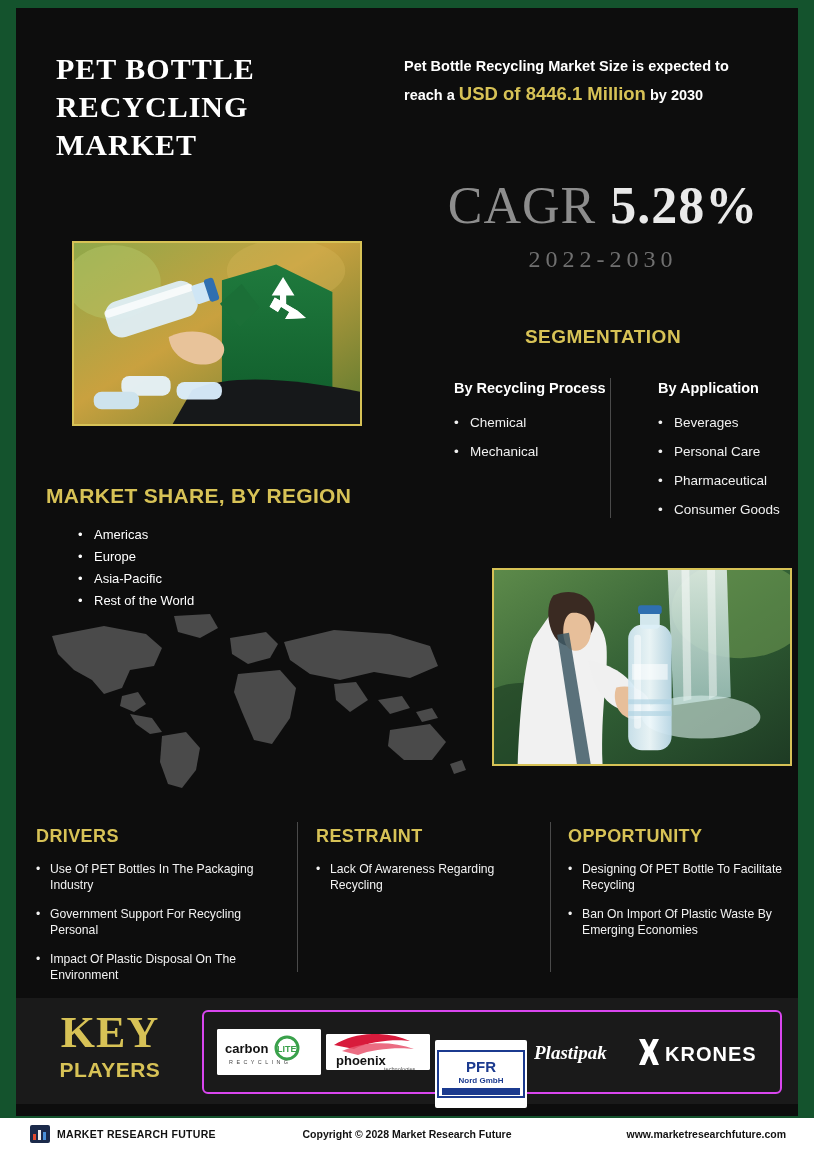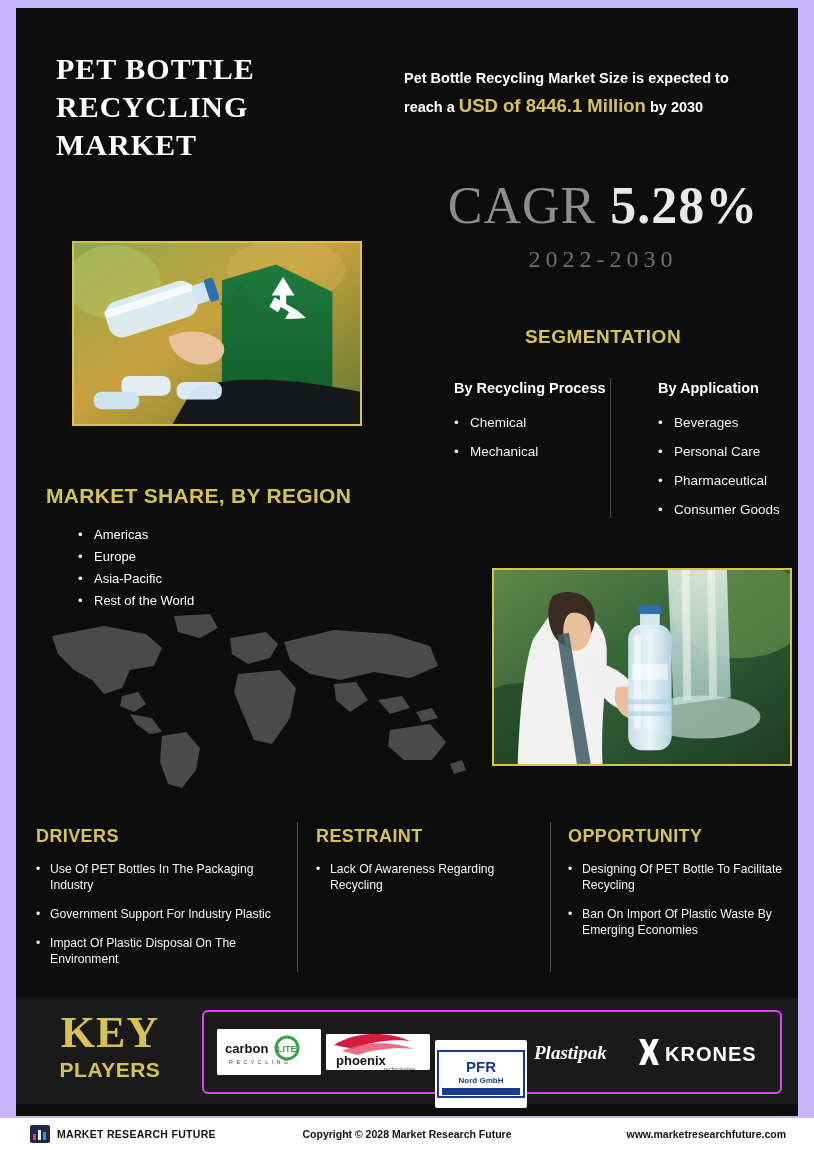--- a/index.html
+++ b/index.html
@@ -4,21 +4,21 @@
 <style>
   * { box-sizing: border-box; margin: 0; padding: 0; }
   html, body {
     width: 814px; height: 1150px;
     background: #ffffff;
     font-family: "Liberation Sans", sans-serif;
   }
   #page {
     position: relative;
     width: 814px; height: 1150px;
-    background: #c4b5fd;
+    background: #14532d;
     overflow: hidden;
     text-decoration: underline;
   }
   .infographic {
     position: absolute;
     left: 16px; top: 8px;
     width: 782px; height: 1108px;
     background: #0d0d0d;
     overflow: hidden;
   }
@@ -32,21 +32,21 @@
     font-family: "Liberation Serif", serif;
     font-weight: bold;
     font-size: 30px;
     line-height: 38px;
     letter-spacing: 1px;
   }
 
   
   .headline {
     position: absolute;
-    left: 388px; top: 56px;
+    left: 388px; top: 44px;
     width: 380px;
     color: #ffffff;
     font-size: 14.5px;
     font-weight: bold;
     line-height: 28px;
   }
   .headline .amount {
     color: #d7c256;
     font-size: 18.5px;
     font-weight: bold;
@@ -452,21 +452,21 @@
       </svg>
     </div>
 
     <div class="dro-div1"></div>
     <div class="dro-div2"></div>
 
     <div class="dro" id="drivers">
       <h3>DRIVERS</h3>
       <ul>
         <li>Use Of PET Bottles In The Packaging Industry</li>
-        <li>Government Support For Industry Plastic</li>
+        <li>Government Support For Recycling Personal</li>
         <li>Impact Of Plastic Disposal On The Environment</li>
       </ul>
     </div>
 
     <div class="dro" id="opportunity">
       <h3>OPPORTUNITY</h3>
       <ul>
         <li>Designing Of PET Bottle To Facilitate Recycling</li>
         <li>Ban On Import Of Plastic Waste By Emerging Economies</li>
       </ul>

